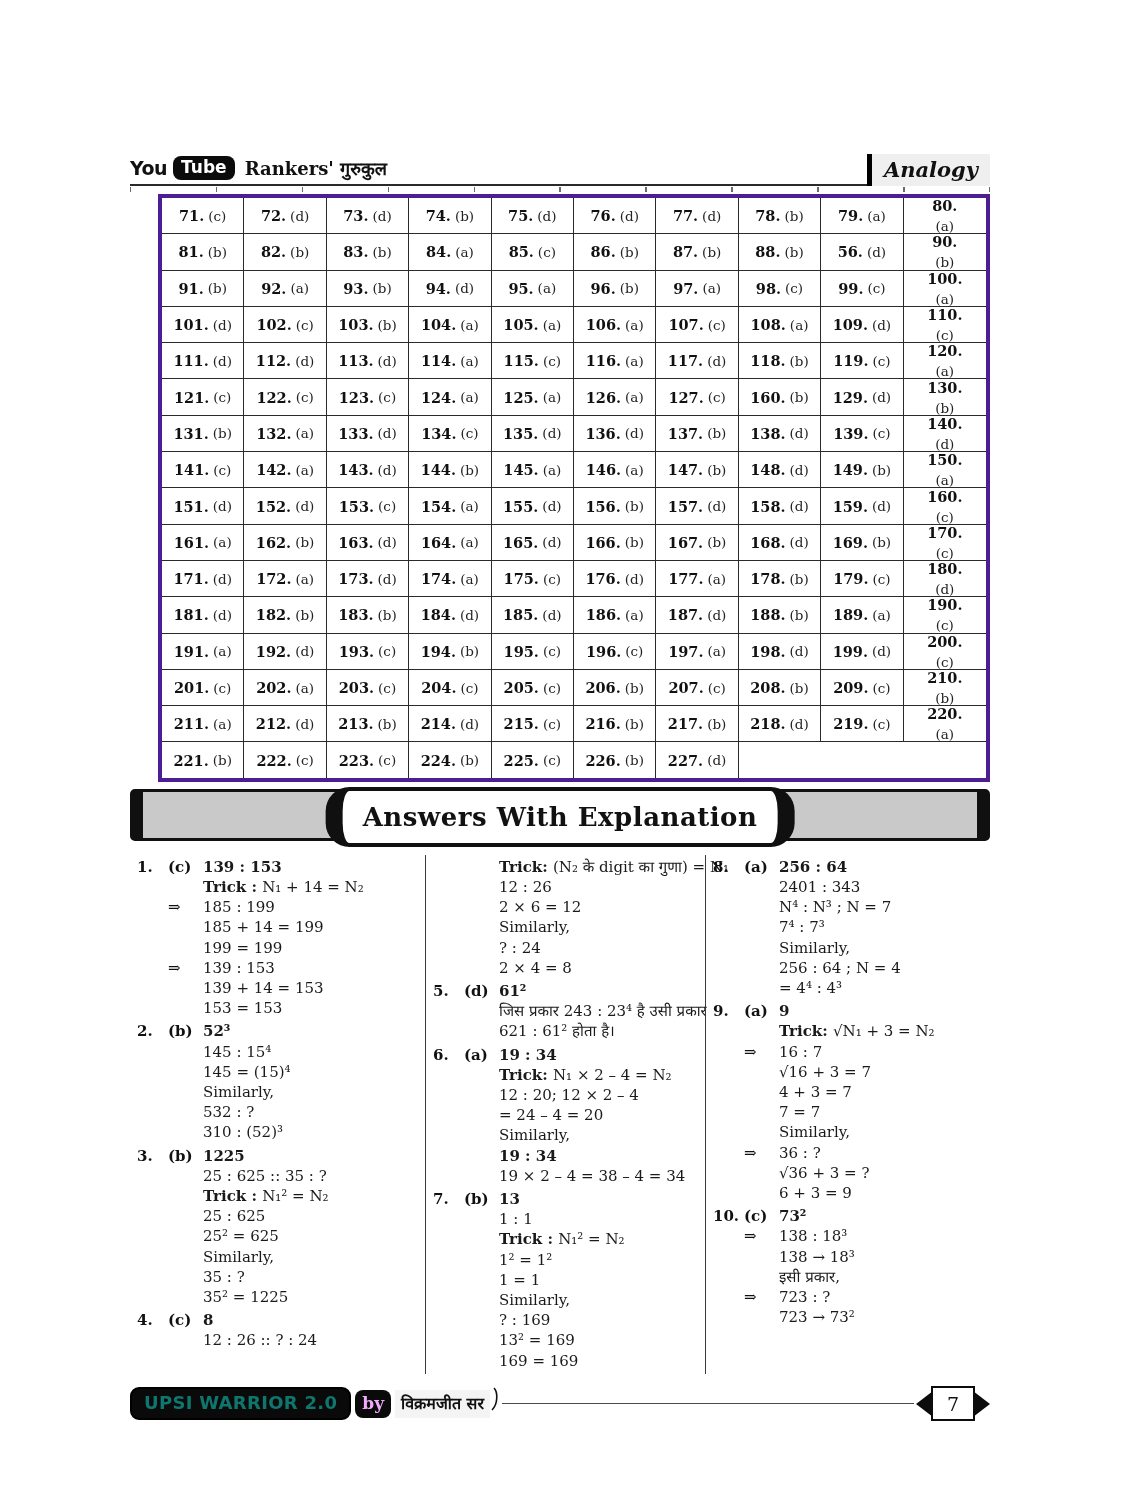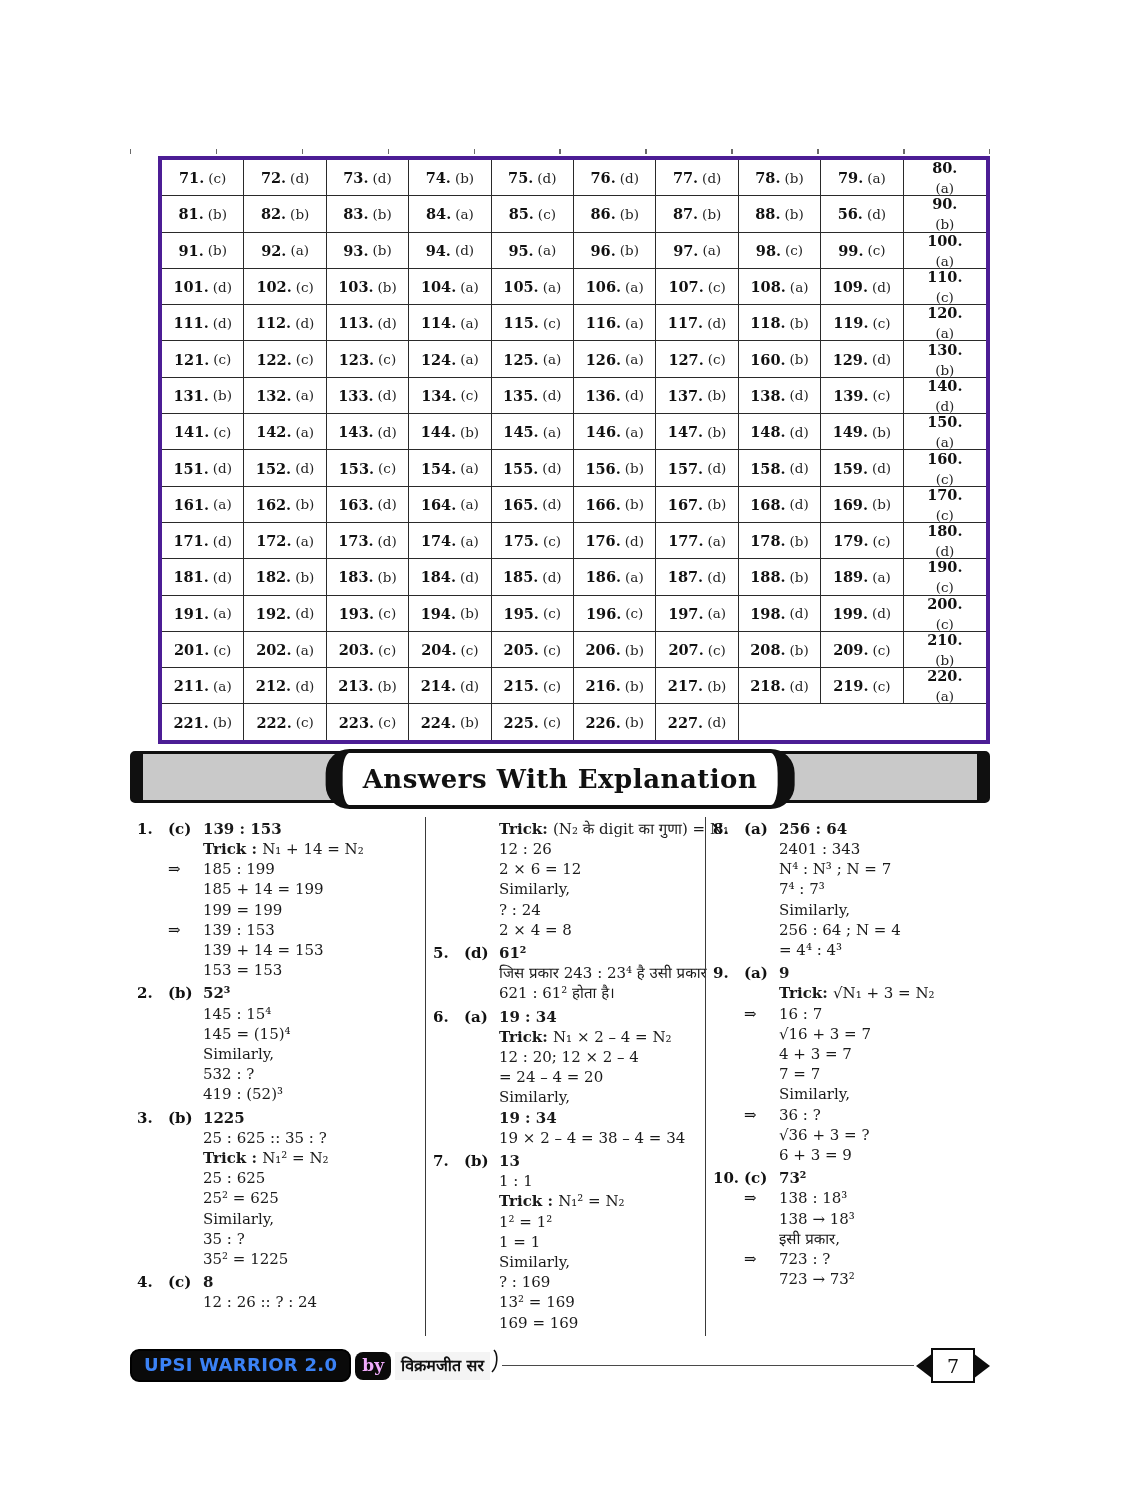--- a/index.html
+++ b/index.html
@@ -51,21 +51,21 @@
   .line{display:grid;grid-template-columns:31px 35px 1fr;line-height:20.2px;
         font-size:15px;white-space:nowrap;}
   .line .num,.line .opt{font-weight:700;}
   .line .g{font-size:15px;color:#111;}
   .line .txt{color:#1a1a1a;}
   .line .txt.bold,.line.head .txt{font-weight:700;}
   .pre{font-weight:700;}
 
   
   .ftr{display:flex;align-items:center;margin-top:10px;height:40px;}
-  .brand-badge{background:#0a0a0a;color:#3b82f6;font-family:"DejaVu Sans",sans-serif;
+  .brand-badge{background:#0a0a0a;color:#0f766e;font-family:"DejaVu Sans",sans-serif;
         font-weight:800;font-size:18px;letter-spacing:0.3px;border-radius:9px;
         padding:3px 12px 5px;border:2px solid #000;}
   .by-badge{background:#0a0a0a;color:#f0abfc;font-weight:700;font-size:17px;
         padding:3px 7px 5px;margin-left:4px;border-radius:8px;}
   .author{font-weight:700;font-size:16px;background:#f4f4f4;padding:2px 6px 4px;margin-left:4px;
         white-space:nowrap;}
   .flourish{margin-left:0px;margin-top:-10px;}
   .ftr-line{flex:1;border-top:1.6px solid #4a4a4a;height:0;margin:0 2px;}
   .pgmark{display:flex;align-items:center;}
   .tri{width:0;height:0;border-top:13px solid transparent;border-bottom:13px solid transparent;}
@@ -73,20 +73,28 @@
   .tri.right{border-left:17px solid #0c0c0c;}
   .pgbox{border:2.5px solid #0c0c0c;background:#fff;min-width:40px;height:31px;
         display:flex;align-items:center;justify-content:center;font-size:19px;margin:0 -2px;
         position:relative;z-index:1;}
 </style>
 </head>
 <body>
 
 <div class="page">
 
+  <div class="hdr">
+    <div class="hdr-left">
+      <span class="yt-you">You</span>
+      <span class="yt-tube">Tube</span>
+      <span class="chan">Rankers' गुरुकुल</span>
+    </div>
+    <div class="topic-box">Analogy</div>
+  </div>
   <div class="ticks"></div>
 
   <div class="agrid">
       <div class="cell">
         <span class="qn">71.</span>
         <span class="qo">(c)</span>
       </div>
       <div class="cell">
         <span class="qn">72.</span>
         <span class="qo">(d)</span>
@@ -788,21 +796,21 @@
             <span class="txt">Similarly,</span>
           </div>
           <div class="line">
             <span></span>
             <span class="g"></span>
             <span class="txt">532 : ?</span>
           </div>
           <div class="line">
             <span></span>
             <span class="g"></span>
-            <span class="txt">419 : (52)³</span>
+            <span class="txt">310 : (52)³</span>
           </div>
         </div>
         <div class="block">
           <div class="line head">
             <span class="num">3.</span>
             <span class="opt">(b)</span>
             <span class="txt">1225</span>
           </div>
           <div class="line">
             <span></span>

